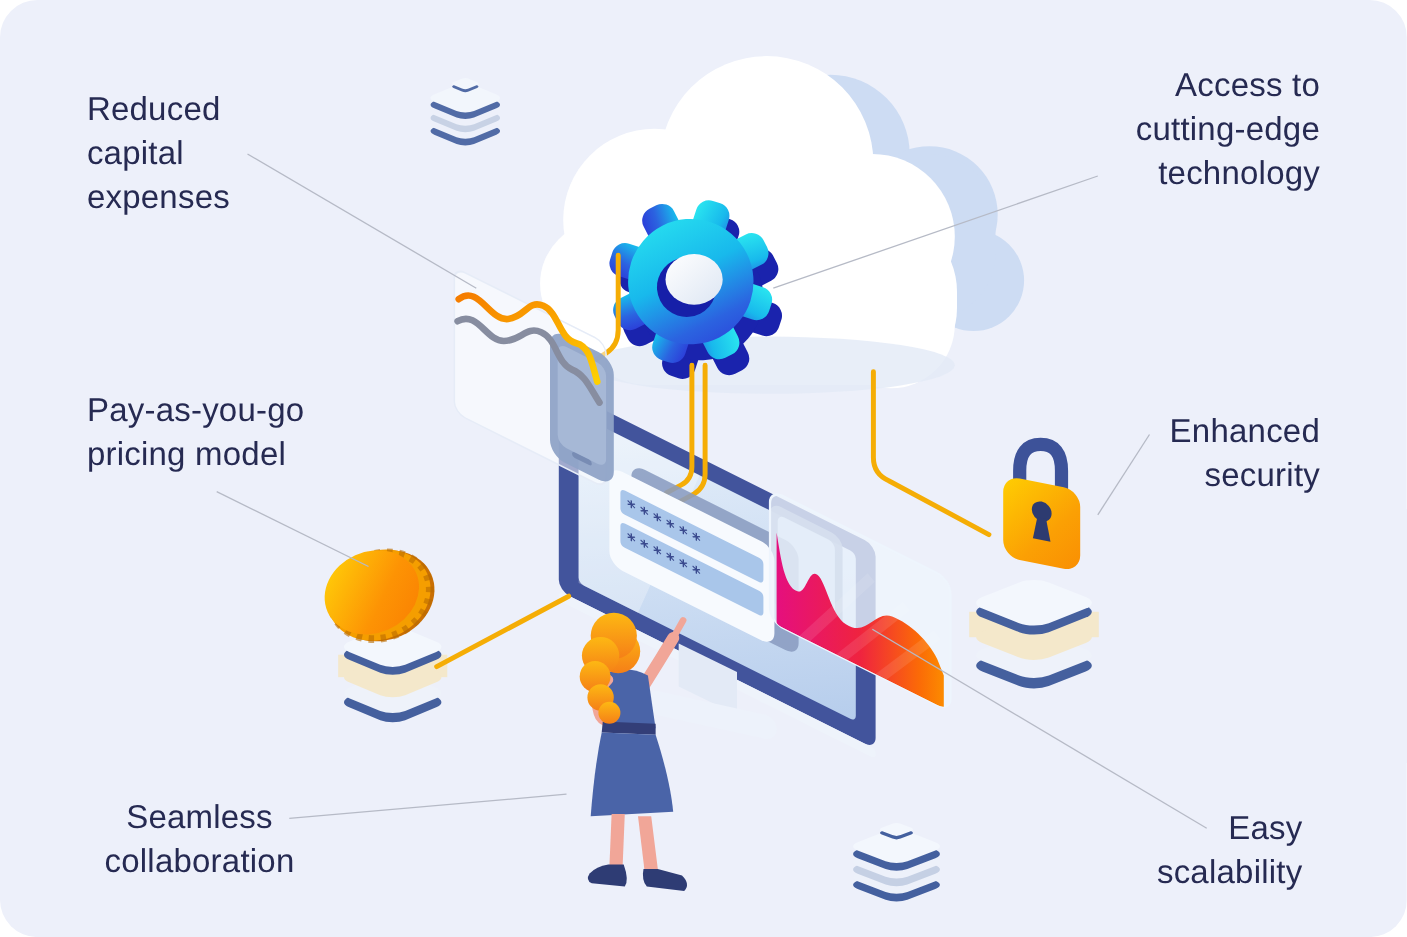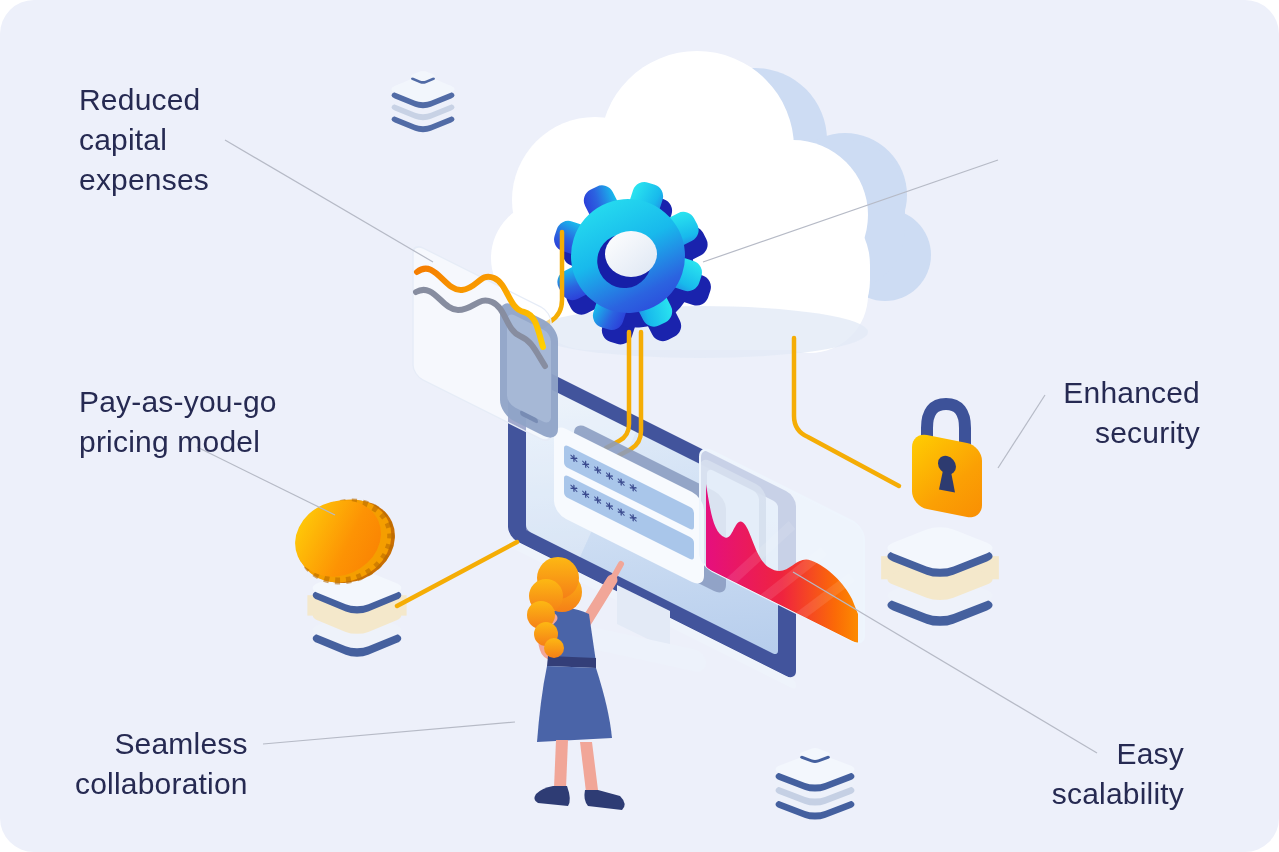--- a/index.html
+++ b/index.html
@@ -4,23 +4,23 @@
 <style>
   html,body{margin:0;padding:0;background:#ffffff;}
   .stage{position:relative;width:1279px;height:852px;background:#ffffff;overflow:hidden;
          font-family:"Liberation Sans",sans-serif;}
   .panel{position:absolute;inset:0;background:#edf0fa;border-radius:34px;}
   .scene{position:absolute;inset:0;}
   .label{position:absolute;white-space:pre-line;color:#262a52;font-size:30px;line-height:40px;
          letter-spacing:.2px;}
   .l-reduced{left:79px;top:80px;text-align:left;}
   .l-access{right:79px;top:58px;text-align:right;}
-  .l-payg{left:79px;top:354px;text-align:left;margin-top:28px;}
+  .l-payg{left:79px;top:354px;text-align:left;}
   .l-security{right:79px;top:334px;text-align:right;margin-top:39px;}
-  .l-collab{left:75px;top:724px;text-align:right;}
+  .l-collab{left:95px;top:724px;text-align:center;}
   .l-scale{right:95px;top:734px;text-align:right;}
   .pw{font-family:"DejaVu Sans",sans-serif;font-weight:bold;font-size:15px;fill:#3a4a8e;letter-spacing:4px;}
 </style>
 </head>
 <body>
 
 <div class="stage">
   <div class="panel"></div>
 
   <svg class="scene" width="1279" height="852" viewBox="0 0 1279 852">
@@ -227,20 +227,23 @@
       <line x1="197" y1="447" x2="335" y2="515"></line>
       <line x1="1045" y1="395" x2="998" y2="468"></line>
       <line x1="263" y1="744" x2="515" y2="722"></line>
       <line x1="793" y1="572" x2="1097" y2="753"></line>
     </g>
   </svg>
 
   <div class="label l-reduced">Reduced
 capital
 expenses</div>
+  <div class="label l-access">Access to
+cutting-edge
+technology</div>
   <div class="label l-payg">Pay-as-you-go
 pricing model</div>
   <div class="label l-security">Enhanced
 security</div>
   <div class="label l-collab">Seamless
 collaboration</div>
   <div class="label l-scale">Easy
 scalability</div>
 </div>
 

